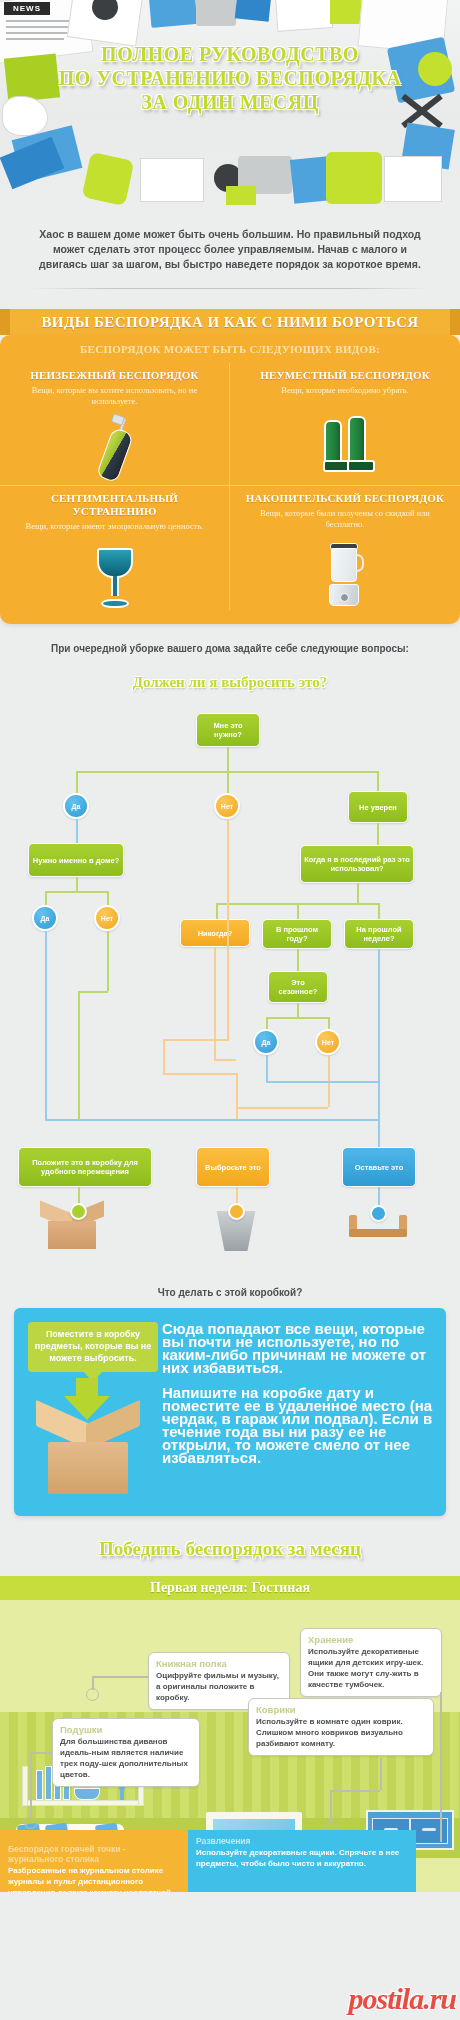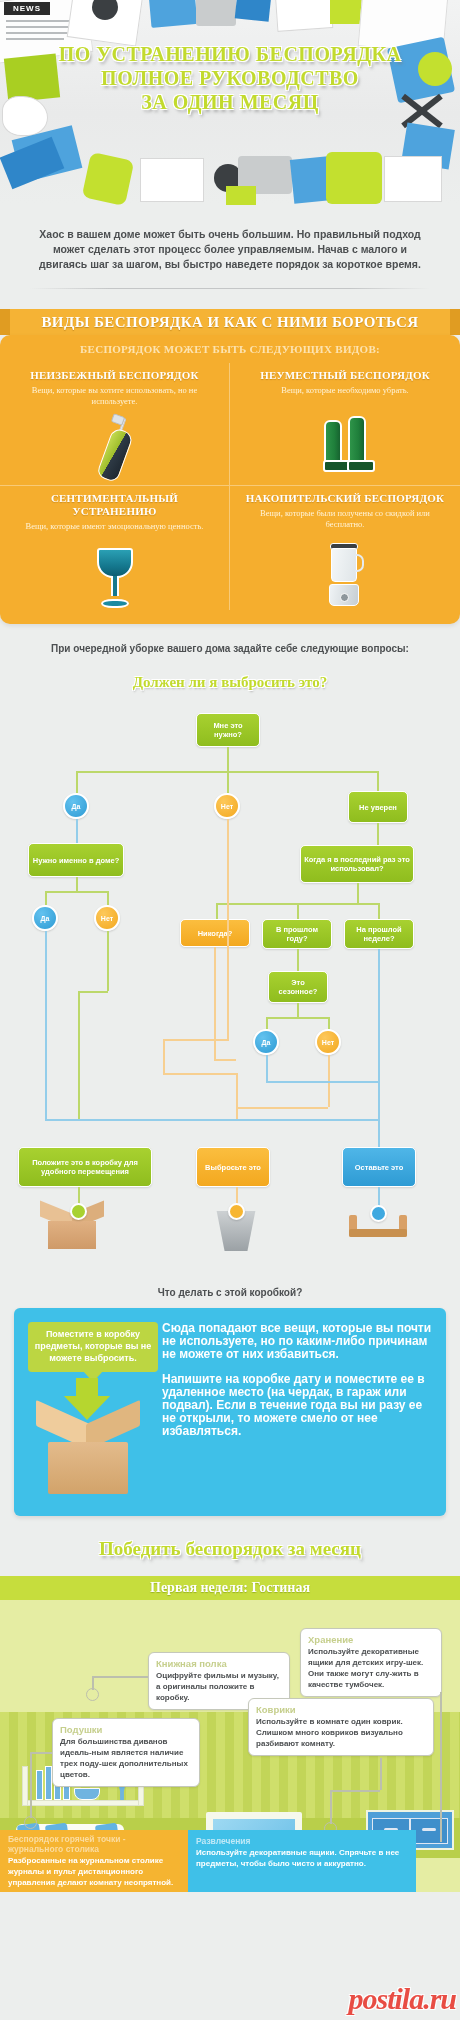--- a/index.html
+++ b/index.html
@@ -212,21 +212,21 @@
   }
   .arrow-shaft { position:absolute; left:62px; top:70px; width:22px; height:22px; background:#b6d62f;}
   .arrow-head { position:absolute; left:50px; top:88px; width:0;height:0;
     border-left:23px solid transparent; border-right:23px solid transparent; border-top:24px solid #b6d62f;}
   .big-box { position:absolute; left:24px; top:104px; width:100px; height:82px; }
   .big-box .bl { position:absolute; top:0; left:-2px; width:54px; height:26px; background:#efcc9c; transform:skewY(24deg); border-radius:2px;}
   .big-box .br { position:absolute; top:0; right:-2px; width:54px; height:26px; background:#e0b67f; transform:skewY(-24deg); border-radius:2px;}
   .big-box .bb { position:absolute; bottom:0; left:10px; width:80px; height:52px; background:linear-gradient(180deg,#e3bb8c 0%,#d2a36a 100%); border-radius:2px;}
   .cyan-text {
     position:absolute; left:148px; top:14px; right:12px;
-    color:#fff; font-size:12px; line-height:13px; font-weight:bold;
+    color:#fff; font-size:15px; line-height:13px; font-weight:bold;
   }
   .cyan-text p + p { margin-top:12px; }
 
   
   .month-title {
     margin-top:22px; text-align:center;
     font-family:"Liberation Serif", serif; font-weight:bold; font-size:19px;
     color:#c2da2e;
     text-shadow:1px 1px 0 #fff,-1px -1px 0 #fff,1px -1px 0 #fff,-1px 1px 0 #fff,2px 3px 3px rgba(120,120,120,.5);
   }
@@ -277,21 +277,21 @@
   .table-low .lgL { position:absolute; bottom:0; left:6px; width:5px; height:20px; background:#e8edd8;}
   .table-low .lgR { position:absolute; bottom:0; right:6px; width:5px; height:20px; background:#e8edd8;}
 
   .drawers { position:absolute; right:6px; bottom:42px; width:88px; height:40px; background:#4f9fd8; border:2px solid #f0f4e2;}
   .drawers .d { position:absolute; top:6px; width:38px; height:26px; background:#3f8fcb; border:1px solid #dfe7f3;}
   .drawers .d1{ left:4px;} .drawers .d2{ right:4px;}
   .drawers .h { position:absolute; top:16px; width:14px; height:3px; background:#dfe7f3; border-radius:2px;}
 
   
   .bottom-bar { position:absolute; left:0; bottom:0; width:460px; height:62px; display:flex; }
-  .bb-left { width:188px; background:#f5b431; padding:4px 8px; }
+  .bb-left { width:188px; background:#f5b431; padding:14px 8px; }
   .bb-right{ width:228px; background:#3fc0e8; padding:6px 8px; }
   .bb-h { color:#fbdc9f; font-size:8.5px; font-weight:bold; display:block; }
   .bb-right .bb-h { color:#bfe9f7; }
   .bb-t { color:#fff; font-size:8px; line-height:11px; font-weight:bold; margin-top:1px; }
 
   .watermark {
     position:absolute; right:4px; bottom:4px;
     font-family:"Liberation Serif", serif; font-style:italic; font-weight:bold;
     font-size:30px; color:#e8453c; letter-spacing:-1px;
     text-shadow:1px 1px 0 #fff,-1px -1px 0 #fff,1px -1px 0 #fff,-1px 1px 0 #fff;
@@ -331,22 +331,22 @@
     <div class="clutter c-lime" style="left:86px;top:156px;width:44px;height:46px;border-radius:8px;transform:rotate(12deg);"></div>
     <div class="clutter c-white" style="left:140px;top:158px;width:64px;height:44px;"></div>
     <div class="clutter c-dark" style="left:214px;top:164px;width:28px;height:28px;border-radius:50%;"></div>
     <div class="clutter c-grey" style="left:238px;top:156px;width:54px;height:38px;border-radius:4px;"></div>
     <div class="clutter c-lime" style="left:226px;top:186px;width:30px;height:24px;"></div>
     <div class="clutter c-blue" style="left:292px;top:158px;width:38px;height:44px;transform:rotate(-6deg);"></div>
     <div class="clutter c-lime" style="left:326px;top:152px;width:56px;height:52px;border-radius:6px;"></div>
     <div class="clutter c-white" style="left:384px;top:156px;width:58px;height:46px;"></div>
 
     <div class="hero-title">
+      <div>ПОЛНОЕ РУКОВОДСТВО</div>
       <div>ПО УСТРАНЕНИЮ БЕСПОРЯДКА</div>
-      <div>ПОЛНОЕ РУКОВОДСТВО</div>
       <div>ЗА ОДИН МЕСЯЦ</div>
     </div>
   </div>
 
   <div class="intro">Хаос в вашем доме может быть очень большим. Но правильный подход может сделать этот процесс более управляемым. Начав с малого и двигаясь шаг за шагом, вы быстро наведете порядок за короткое время.</div>
   <div class="hr-fade"></div>
 
   <div class="types-wrap">
     <div class="band band-ribbon">ВИДЫ БЕСПОРЯДКА И КАК С НИМИ БОРОТЬСЯ</div>
     <div class="types-card">

